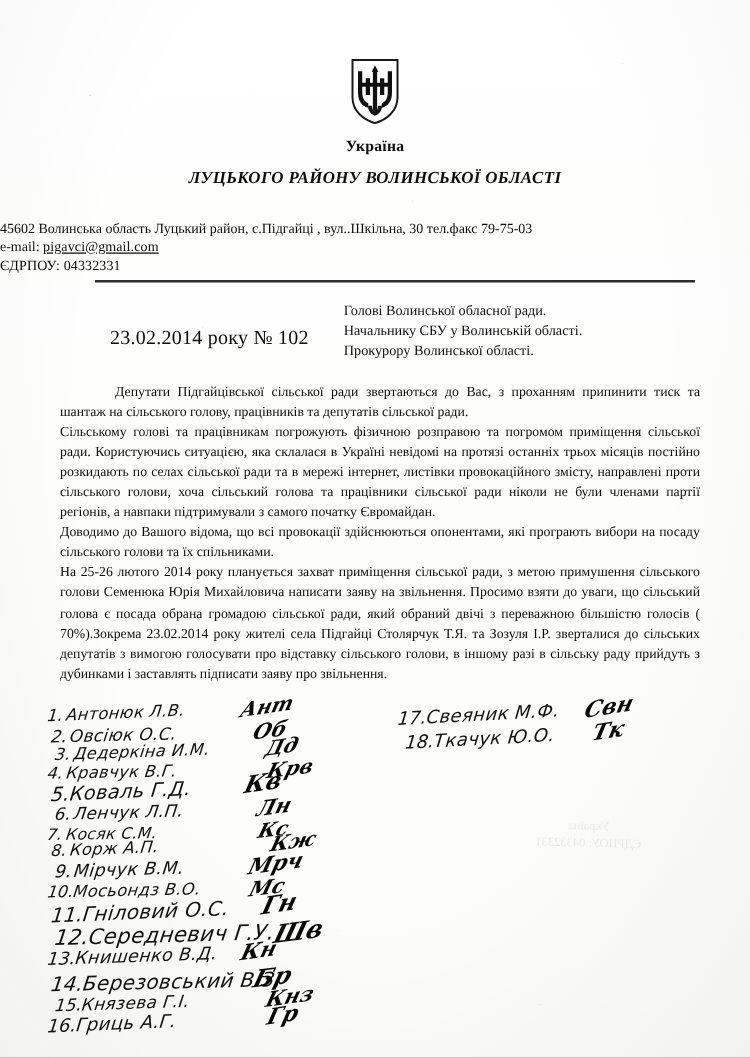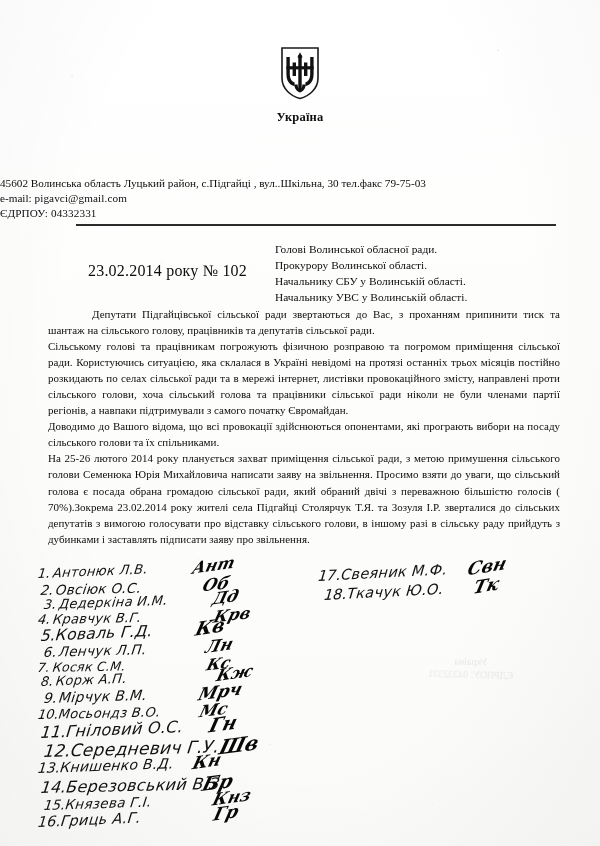--- a/index.html
+++ b/index.html
@@ -86,20 +86,21 @@
     top: 176px;
     left: 0;
     right: 0;
     text-align: left;
     font-size: 11.2px;
     line-height: 1.32;
   }
   .contact-line { white-space: nowrap; }
   .email-label { }
   .email-addr {
+    text-decoration: underline;
     letter-spacing: .1px;
   }
   .edrpou { letter-spacing: .1px; }
 
   .rule {
     position: absolute;
     top: 224px;
     left: 76px;
     width: 480px;
     height: 0;
@@ -238,40 +239,40 @@
         <path d="M14.4,38.6 C14.4,42.6 16.6,45.4 20,46.6
                  C23.4,45.4 25.6,42.6 25.6,38.6 L22.4,38.6
                  C22.4,41.2 21.4,42.9 20,43.6
                  C18.6,42.9 17.6,41.2 17.6,38.6 Z"></path>
       </g>
     </svg>
   </div>
 
   <div class="header-block">
     <div class="hdr-country">Україна</div>
+    <div class="hdr-region">ЛУЦЬКОГО РАЙОНУ ВОЛИНСЬКОЇ ОБЛАСТІ</div>
   </div>
 
   <div class="contact-block">
     <div class="contact-line">45602 Волинська область Луцький район, с.Підгайці , вул..Шкільна, 30   тел.факс 79-75-03</div>
     <div class="contact-line">
       <span class="email-label">e-mail:</span>
       <span class="email-addr">pigavci@gmail.com</span>
     </div>
     <div class="edrpou">ЄДРПОУ: 04332331</div>
   </div>
 
   <div class="rule"></div>
 
   <div class="date-line">23.02.2014 року  №  102</div>
 
   <div class="recipients">
     <div>Голові Волинської обласної ради.</div>
+    <div>Начальнику СБУ у Волинській області.</div>
     <div>Прокурору Волинської області.</div>
-    <div>Начальнику СБУ у Волинській області.</div>
-    <div>Начальнику УВС у Волинській області.</div>
   </div>
 
   <div class="body-block">
     <p class="indent">Депутати Підгайцівської сільської  ради звертаються до Вас, з проханням припинити тиск та шантаж на сільського голову, працівників та депутатів сільської ради.</p>
     <p>Сільському голові та працівникам погрожують фізичною розправою та погромом приміщення сільської ради. Користуючись ситуацією, яка склалася в Україні невідомі на протязі останніх трьох місяців постійно розкидають по селах сільської ради та в мережі інтернет,  листівки провокаційного змісту, направлені проти сільського голови, хоча сільський голова та працівники сільської ради ніколи не були членами партії регіонів, а навпаки підтримували з самого початку Євромайдан.</p>
     <p>Доводимо до Вашого відома, що всі провокації здійснюються опонентами, які програють вибори на посаду сільського голови та їх спільниками.</p>
     <p>На 25-26 лютого 2014 року планується захват приміщення сільської ради, з метою примушення сільського голови Семенюка Юрія Михайловича написати заяву на звільнення. Просимо взяти до уваги, що сільський  голова є посада обрана громадою сільської ради, який обраний двічі з переважною  більшістю голосів ( 70%).Зокрема 23.02.2014 року жителі села Підгайці Столярчук Т.Я. та Зозуля І.Р. зверталися до сільських депутатів з вимогою голосувати про відставку сільського голови, в іншому разі  в сільську раду прийдуть з дубинками і заставлять підписати заяву про звільнення.</p>
   </div>
 
   <div class="bleed">

